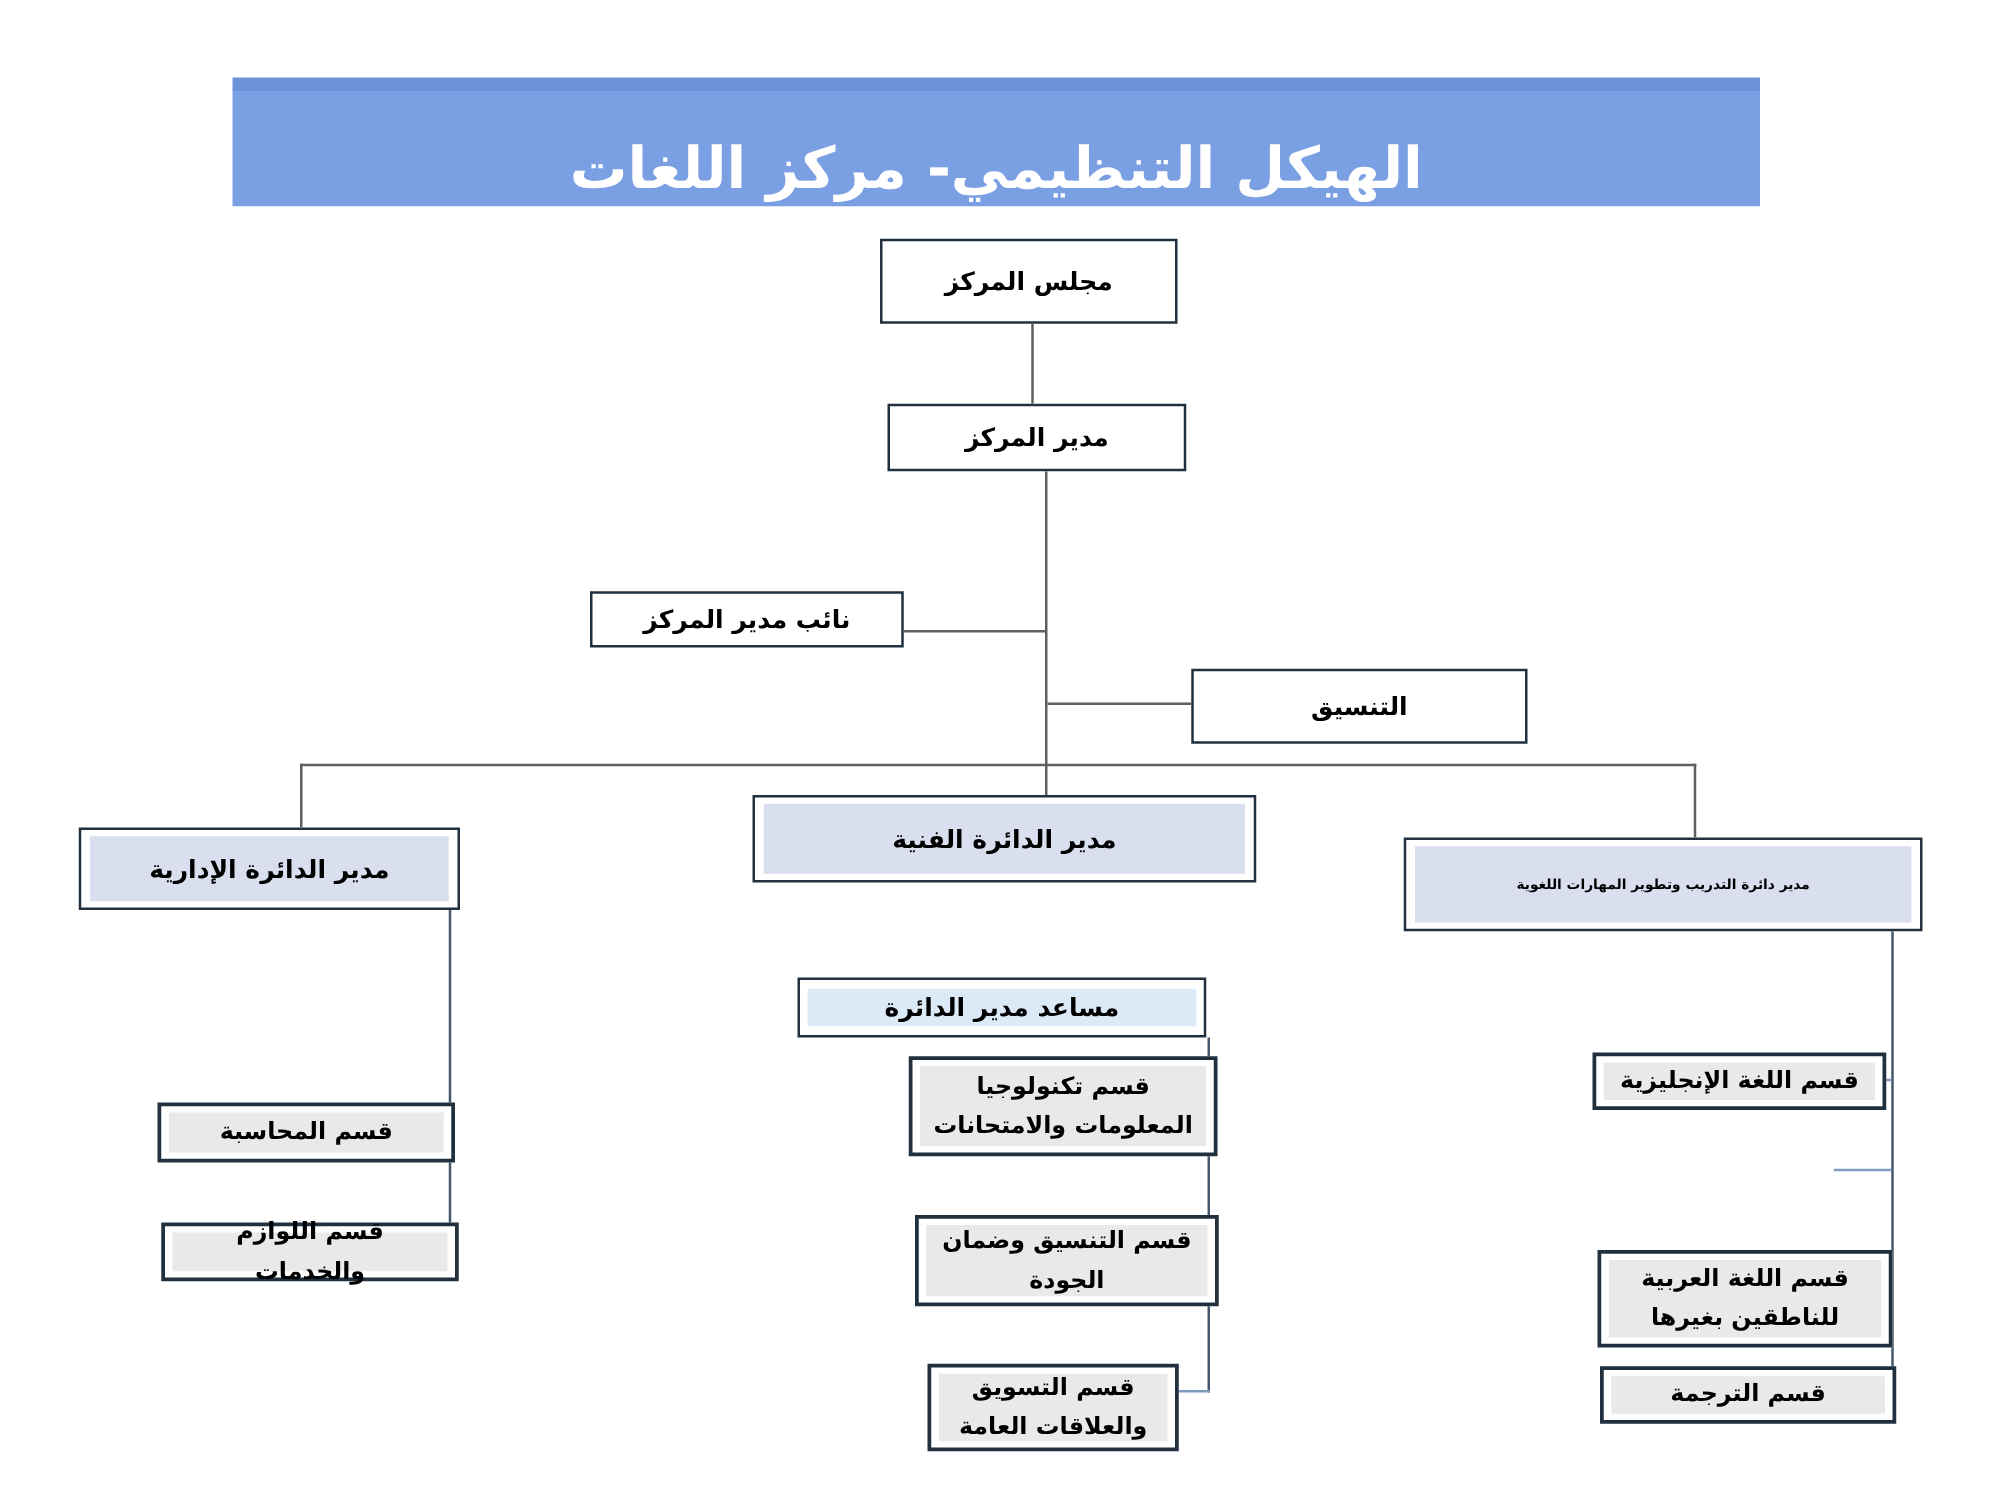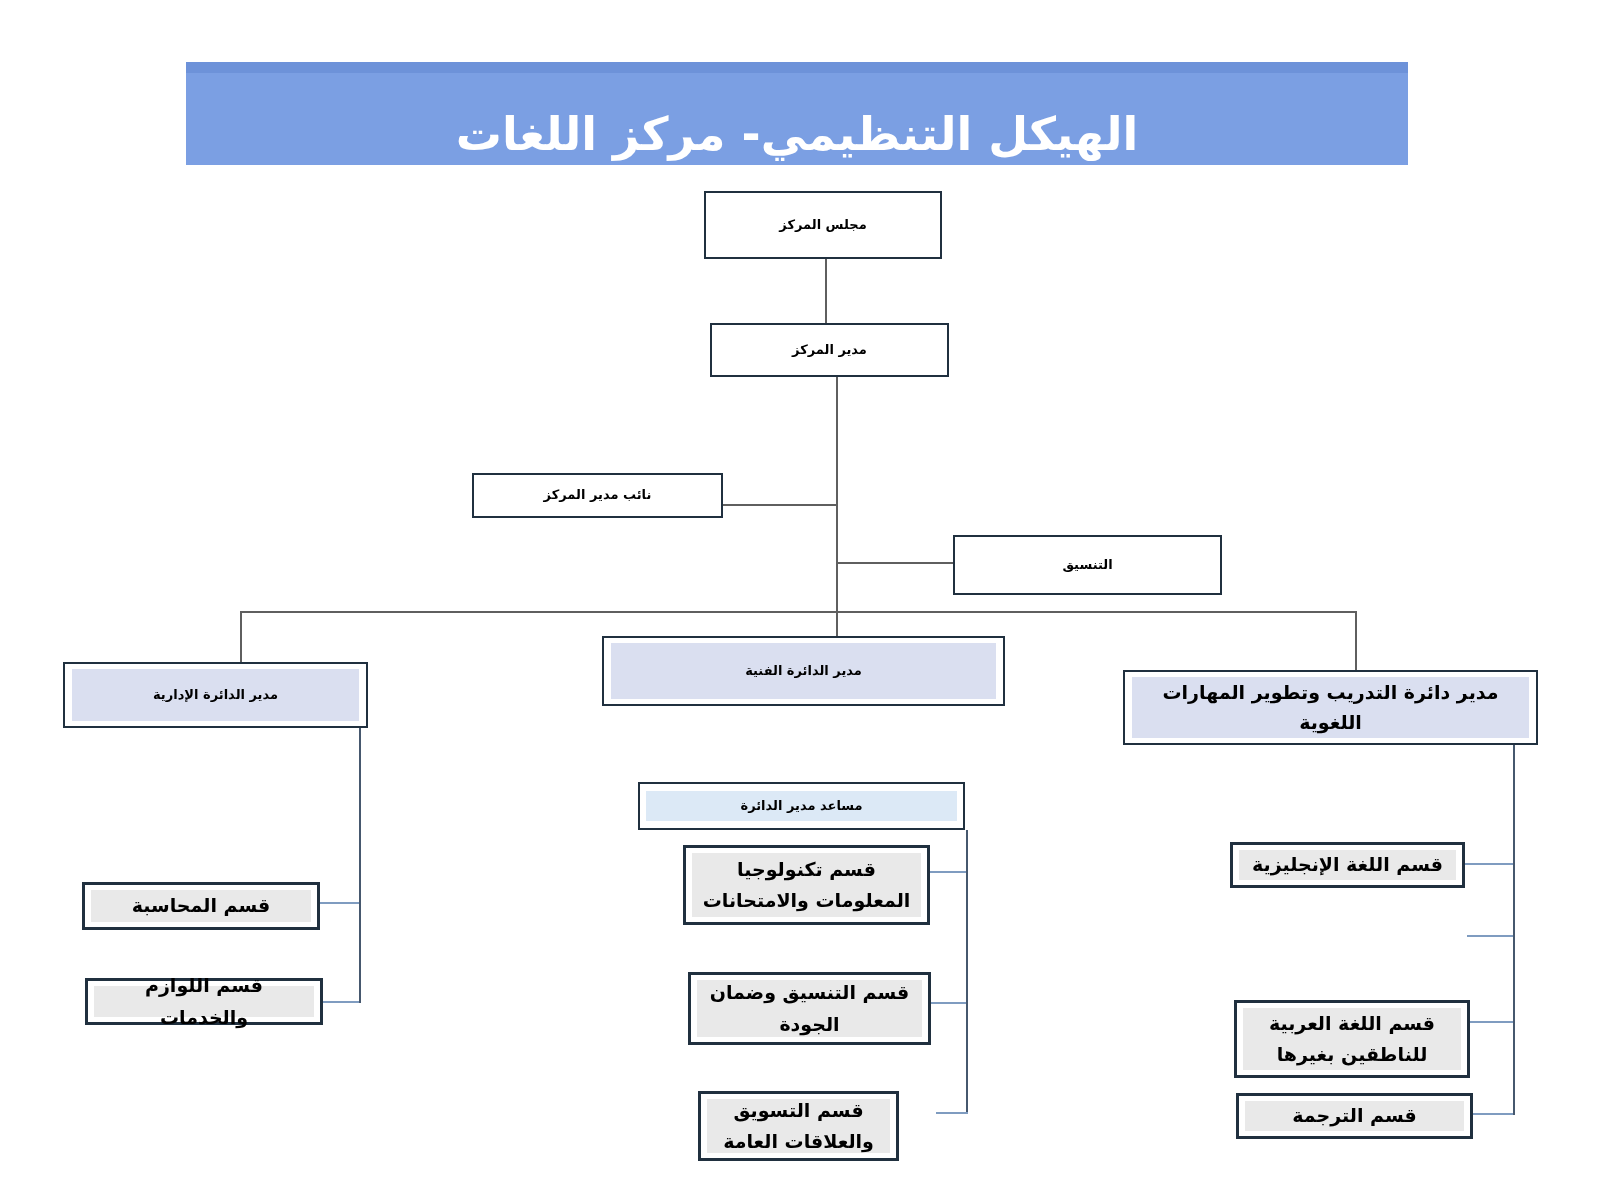--- a/index.html
+++ b/index.html
@@ -26,27 +26,27 @@
     position:absolute; background:#ffffff; border:2px solid var(--box_border);
     box-sizing:border-box; display:flex; align-items:stretch; justify-content:stretch;
   }
   .box .fill{
     flex:1; margin:5px 7px; display:flex; align-items:center; justify-content:center;
     text-align:center; direction:rtl;
   }
   .box.plain .fill{ margin:0; background:transparent; }
   .box.manager .fill{ background:var(--manager_fill); }
   .box.assistant .fill{ background:var(--assistant_fill); margin:7px 6px; }
-  .box.section{ border-width:3px; }
+  .box.section{ border-width:3px;margin-left:44px; }
   .box.section .fill{ background:var(--section_fill); margin:5px 6px; }
   .lbl{
-    color:var(--text); font-weight:bold; font-size:13px; line-height:1.55;
+    color:var(--text); font-weight:bold; font-size:20px; line-height:1.55;
     direction:rtl; unicode-bidi:embed; padding:0 4px;
   }
-  .lbl.sm{ font-size:19px; }
+  .lbl.sm{ font-size:11px; }
   .lbl.sec{ font-size:19px; line-height:1.65; }
   .ln{ position:absolute; }
   .ln.t{ background:var(--trunk_line); }
   .ln.s{ background:var(--spine_line); }
   .ln.c{ background:var(--stub_line); }
 </style>
 </head>
 <body>
 
 <div id="canvas">

